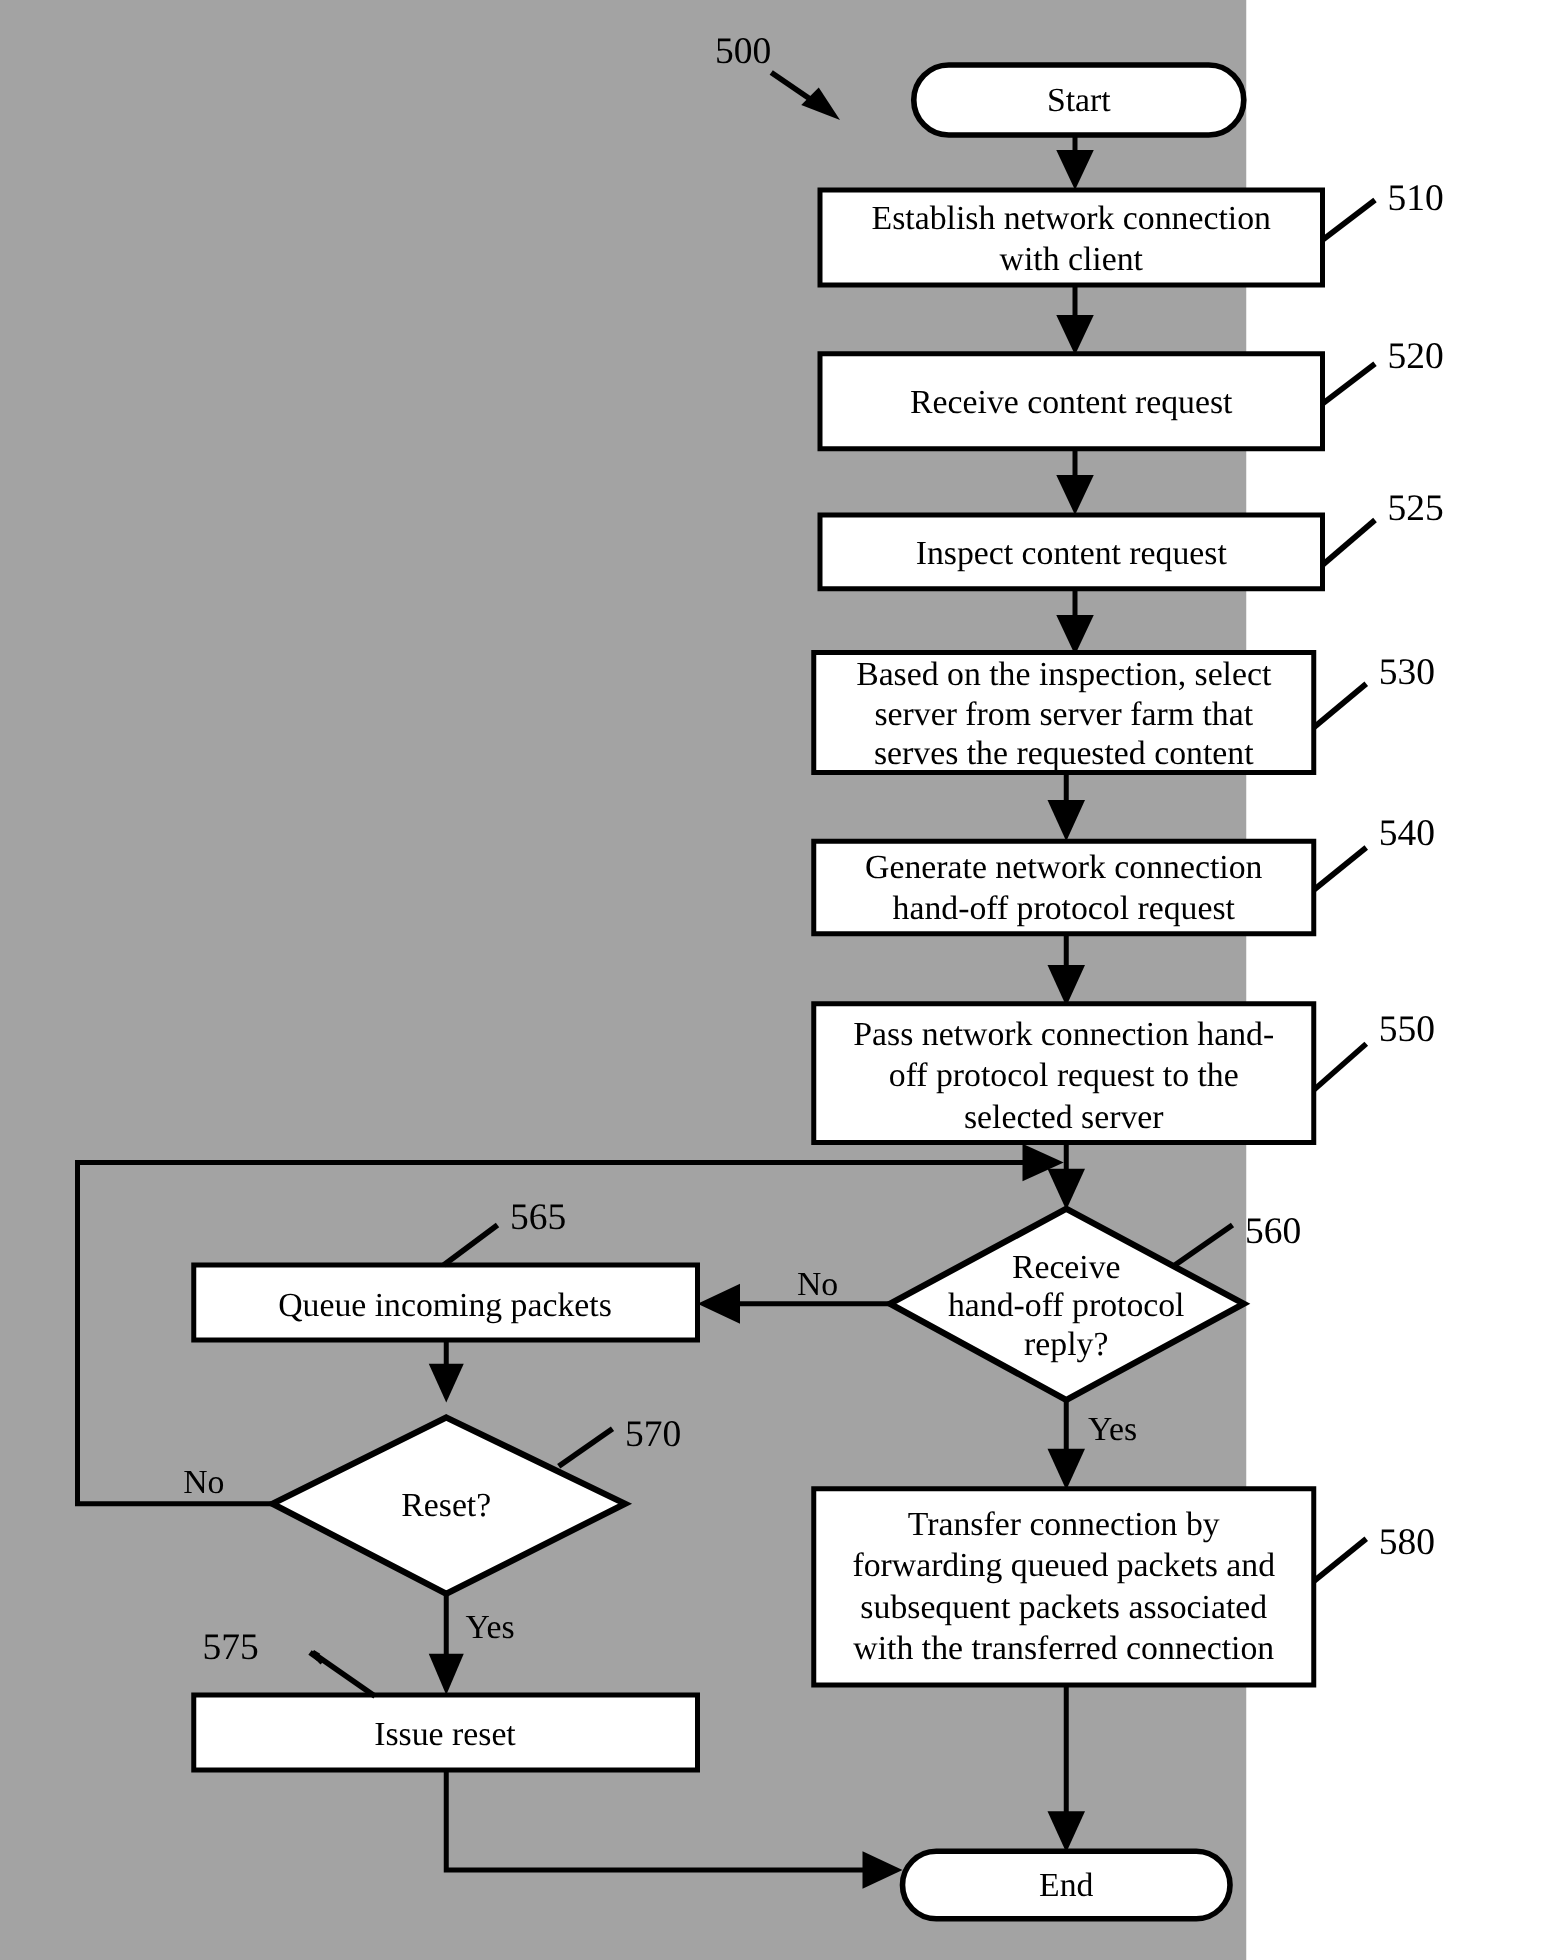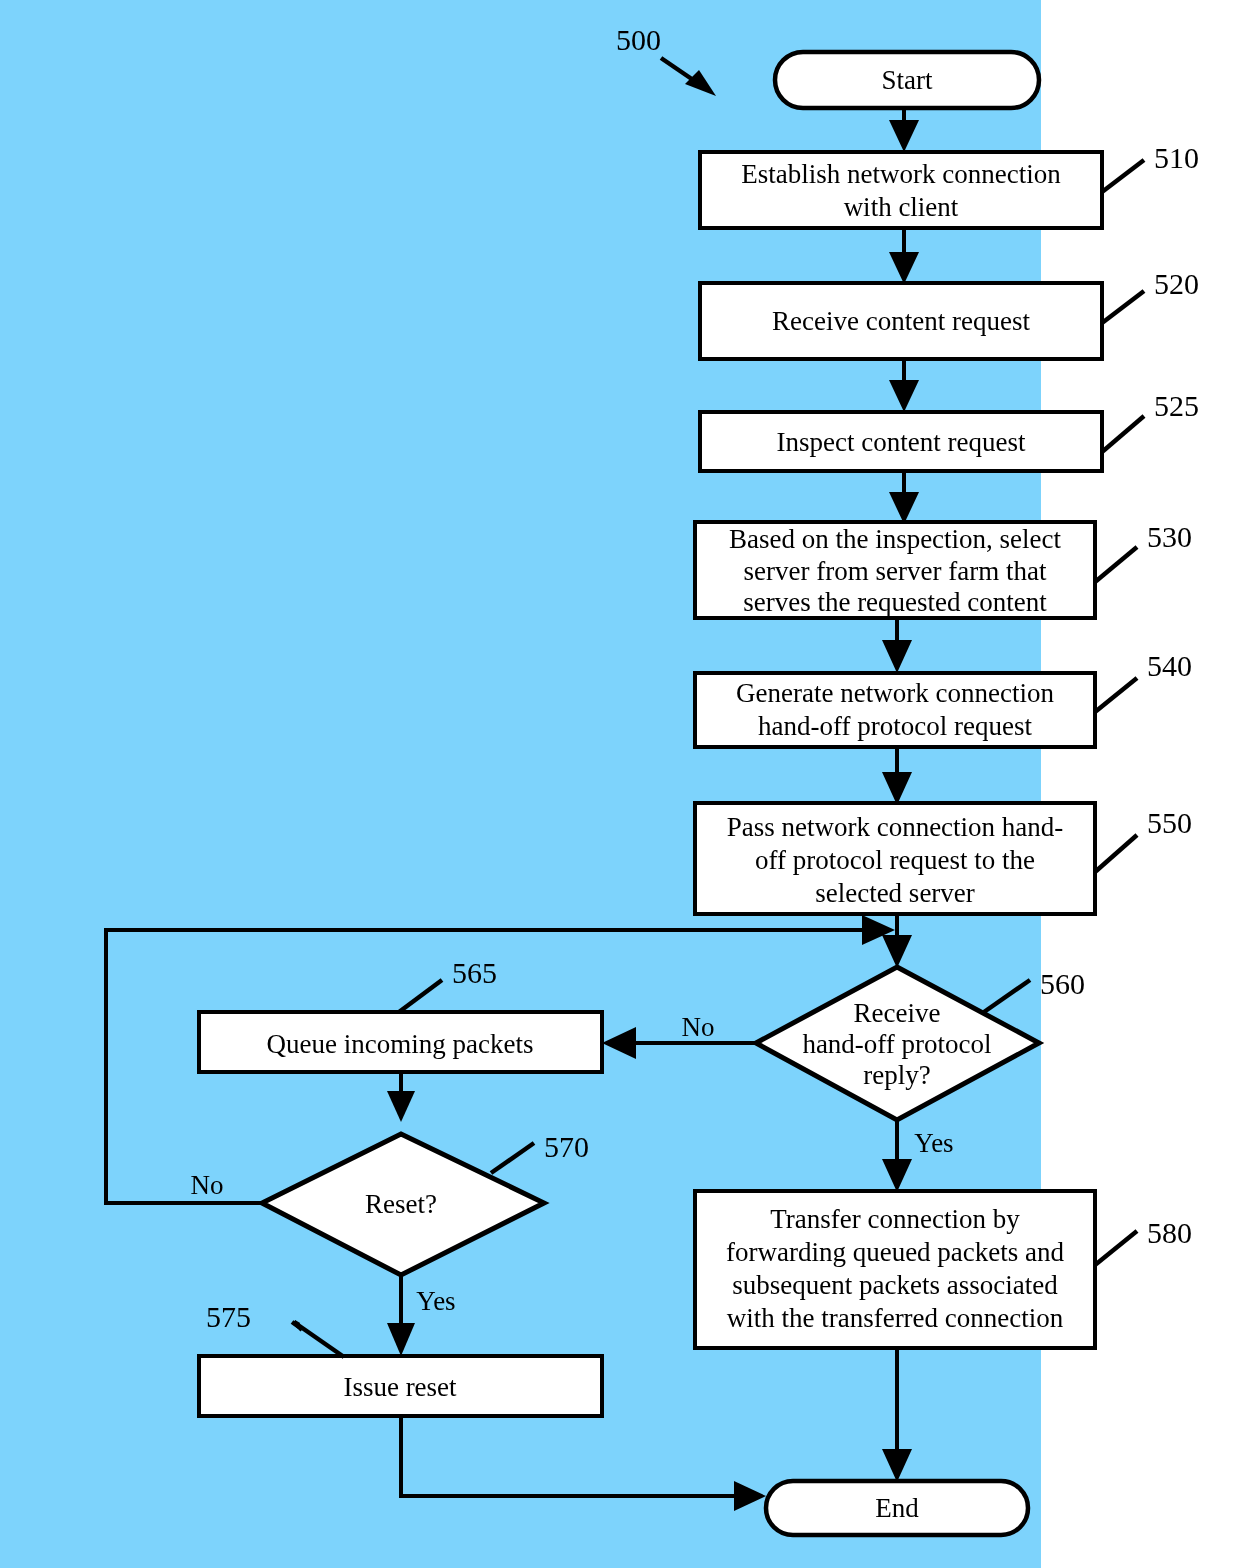--- a/index.html
+++ b/index.html
@@ -11,22 +11,21 @@
   body {
     width: 1240px;
     height: 1568px;
     font-family: "Liberation Serif", "DejaVu Serif", serif;
     overflow: hidden;
   }
   #figure-root {
     position: relative;
     width: 997px;
     height: 1568px;
-    background: #7dd3fc;
-    padding-left: 44px;
+    background: #a3a3a3;
   }
   svg#flow {
     display: block;
     width: 1240px;
     height: 1568px;
   }
   .box-outline {
     fill: #ffffff;
     stroke: #000000;
     stroke-width: 4;

